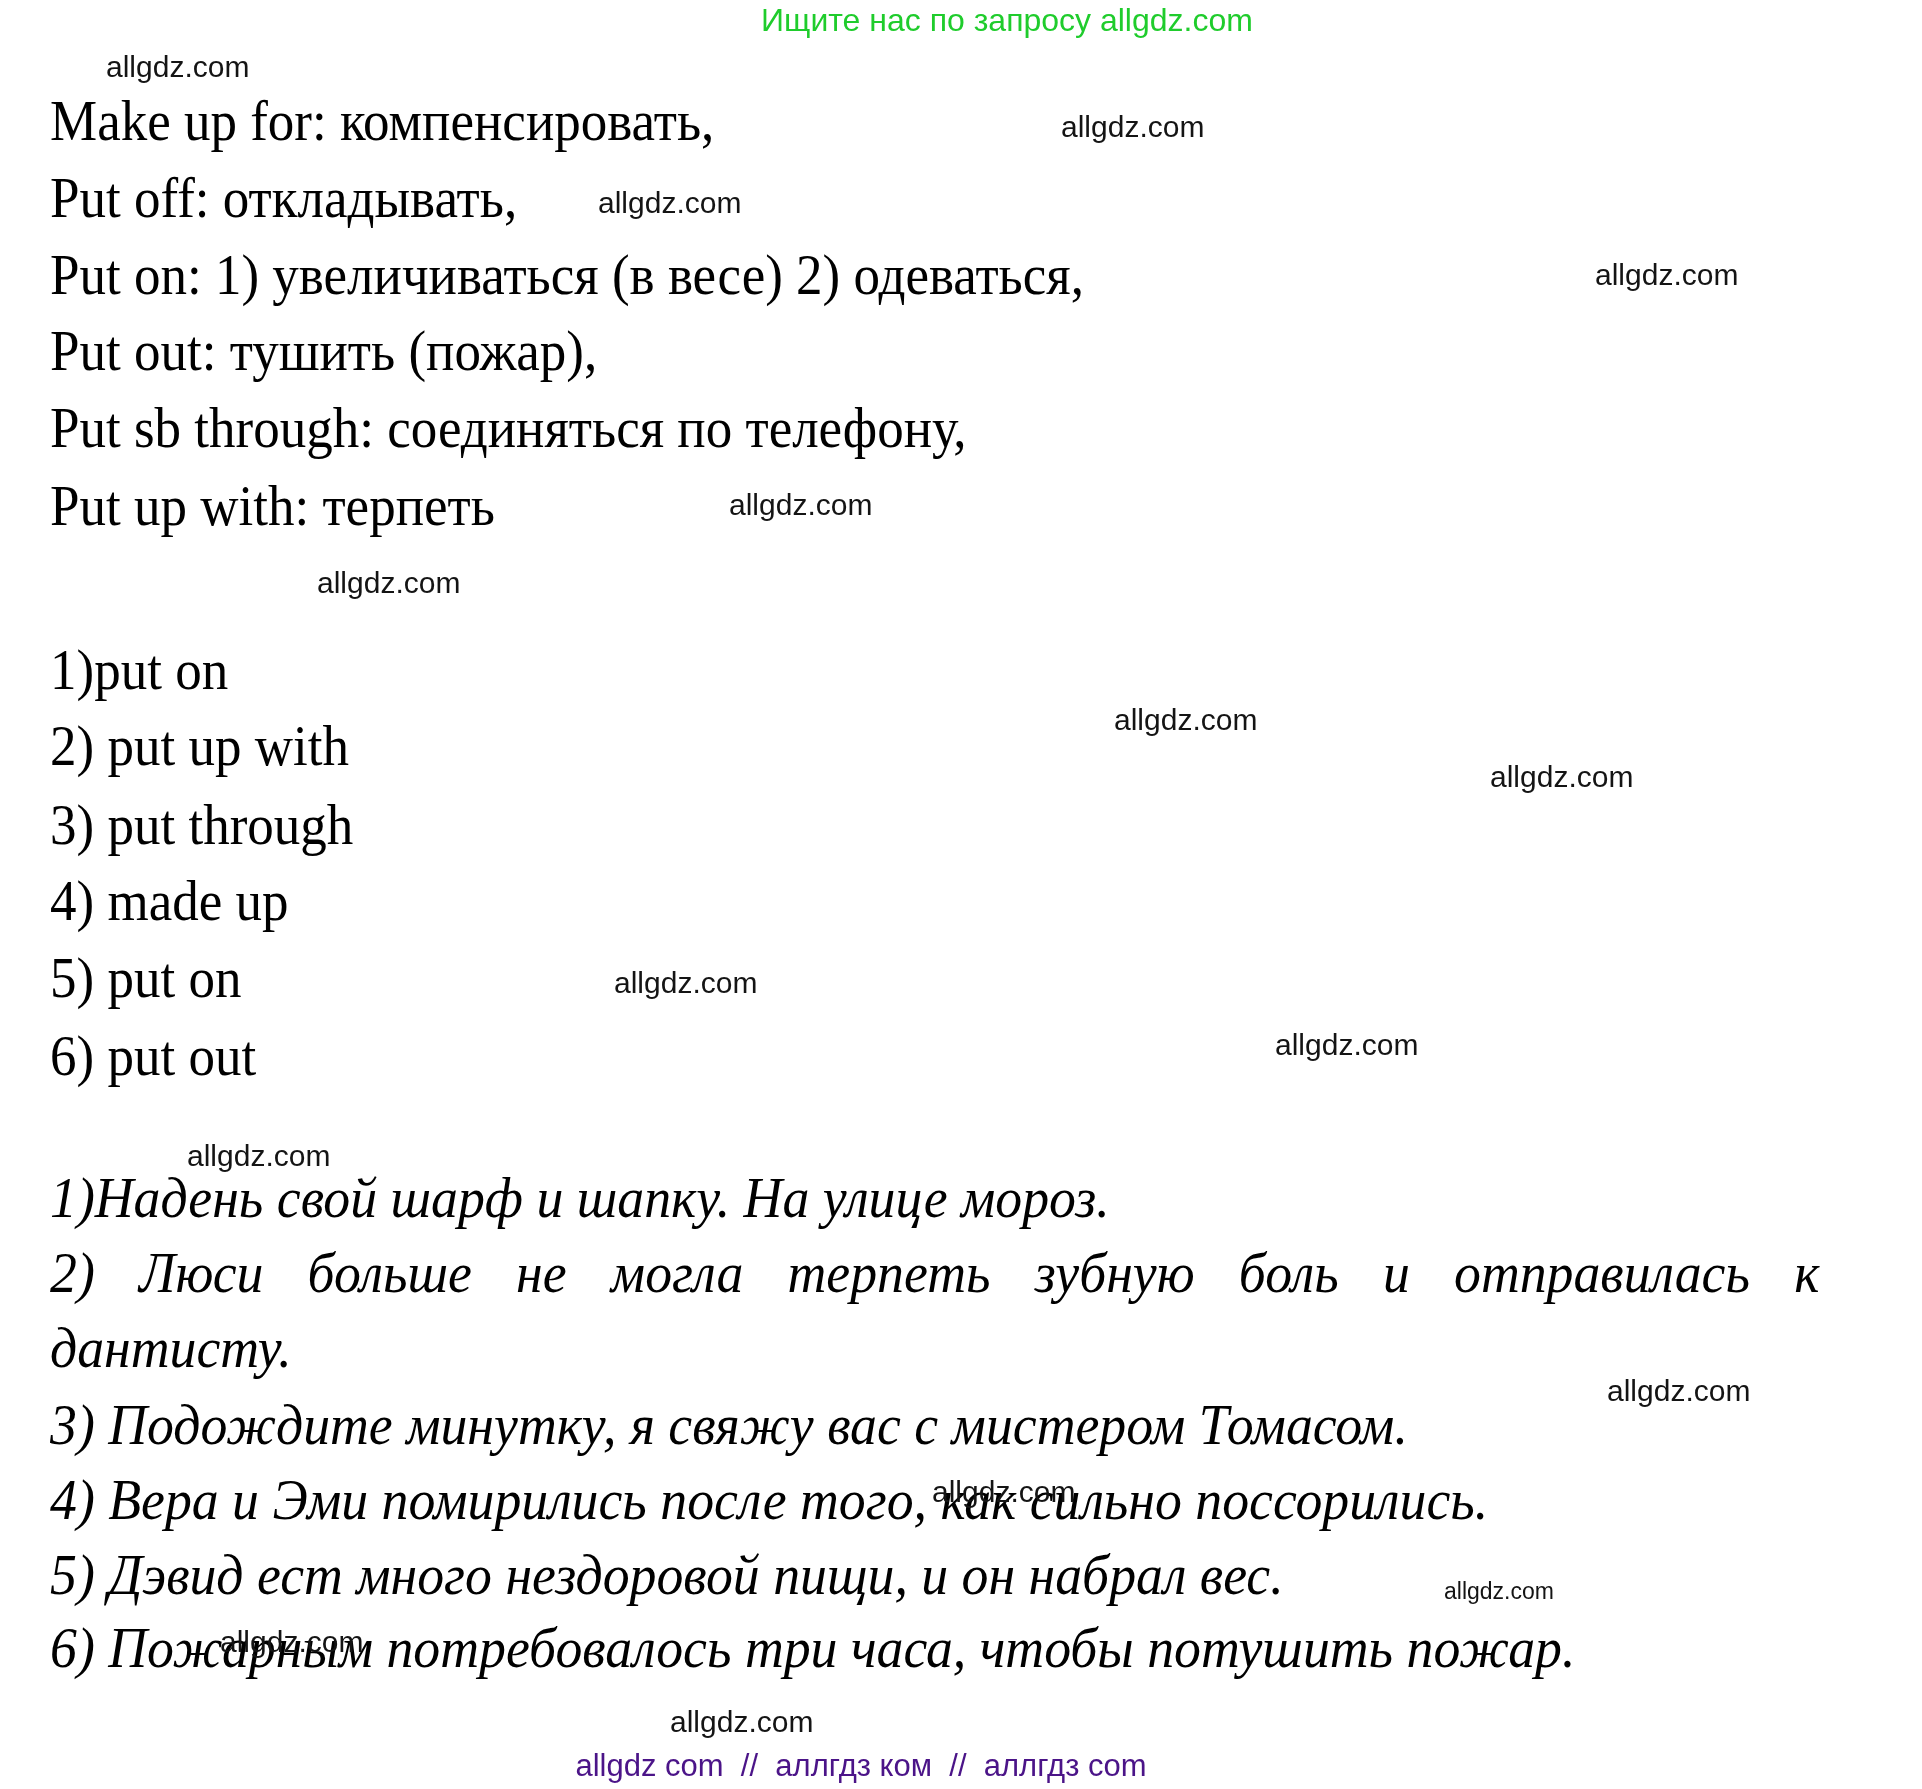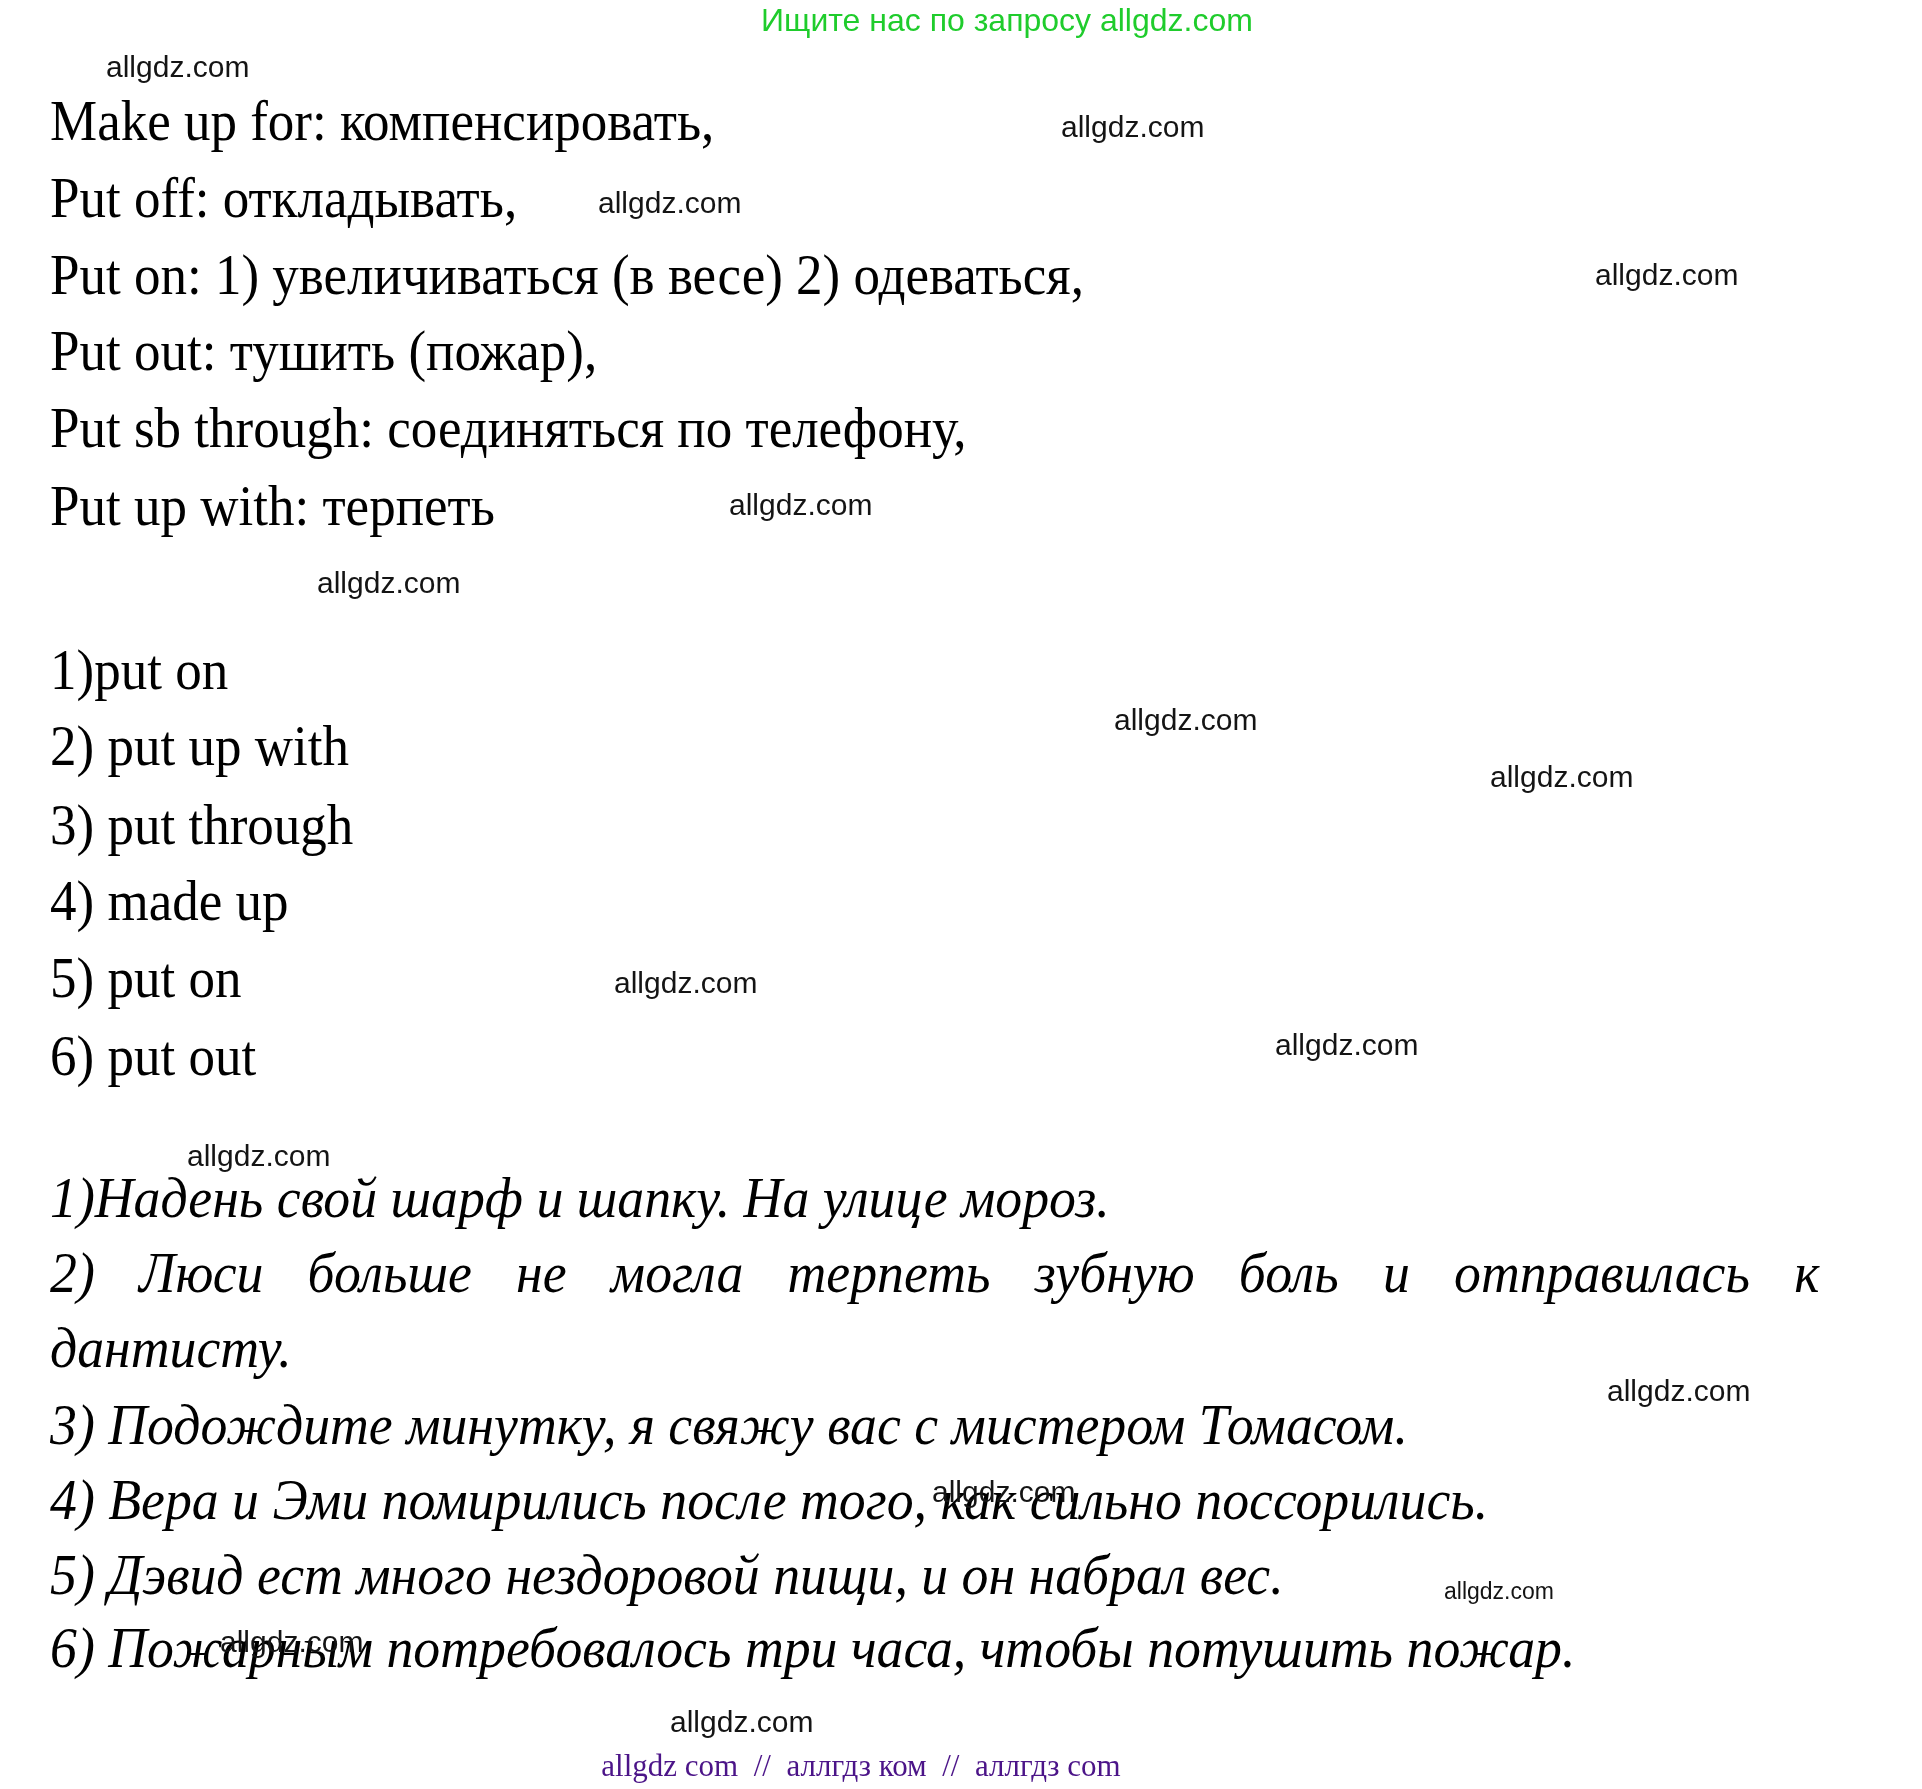--- a/index.html
+++ b/index.html
@@ -8,21 +8,21 @@
   .header { left: 0; width: 1922px; top: 4px; text-align: center;
             font-family: "Liberation Sans", sans-serif; font-size: 32px; color: #1fcc2c; margin-left: 46px; }
   .wm { font-family: "Liberation Sans", sans-serif; font-size: 30px; color: #141414; margin-left: 24px; }
   .wm.small { font-size: 23px; }
   .serif { font-family: "Liberation Serif", serif; font-size: 57px; color: #000;
            transform-origin: 0 0; transform: scaleX(0.93); }
   .ital { font-family: "Liberation Serif", serif; font-style: italic; font-size: 56px; color: #000;
           transform-origin: 0 0; transform: scaleX(0.96); }
   .just { white-space: normal; text-align: justify; text-align-last: justify; }
   .footer { left: 0; width: 1722px; top: 1750px; text-align: center;
-            font-family: Liberation Serif, serif; font-size: 31px; color: #4b1488; }
+            font-family: Liberation Sans, sans-serif; font-size: 31px; color: #4b1488; }
   .footer span { white-space: pre; }
 </style>
 </head>
 <body>
 
 <div class="abs header">Ищите нас по запросу allgdz.com</div>
 
 <div>
   <div class="abs serif" style="left:50px; top:92px;">Make up for: компенсировать,</div>
   <div class="abs serif" style="left:50px; top:169px;">Put off: откладывать,</div>

